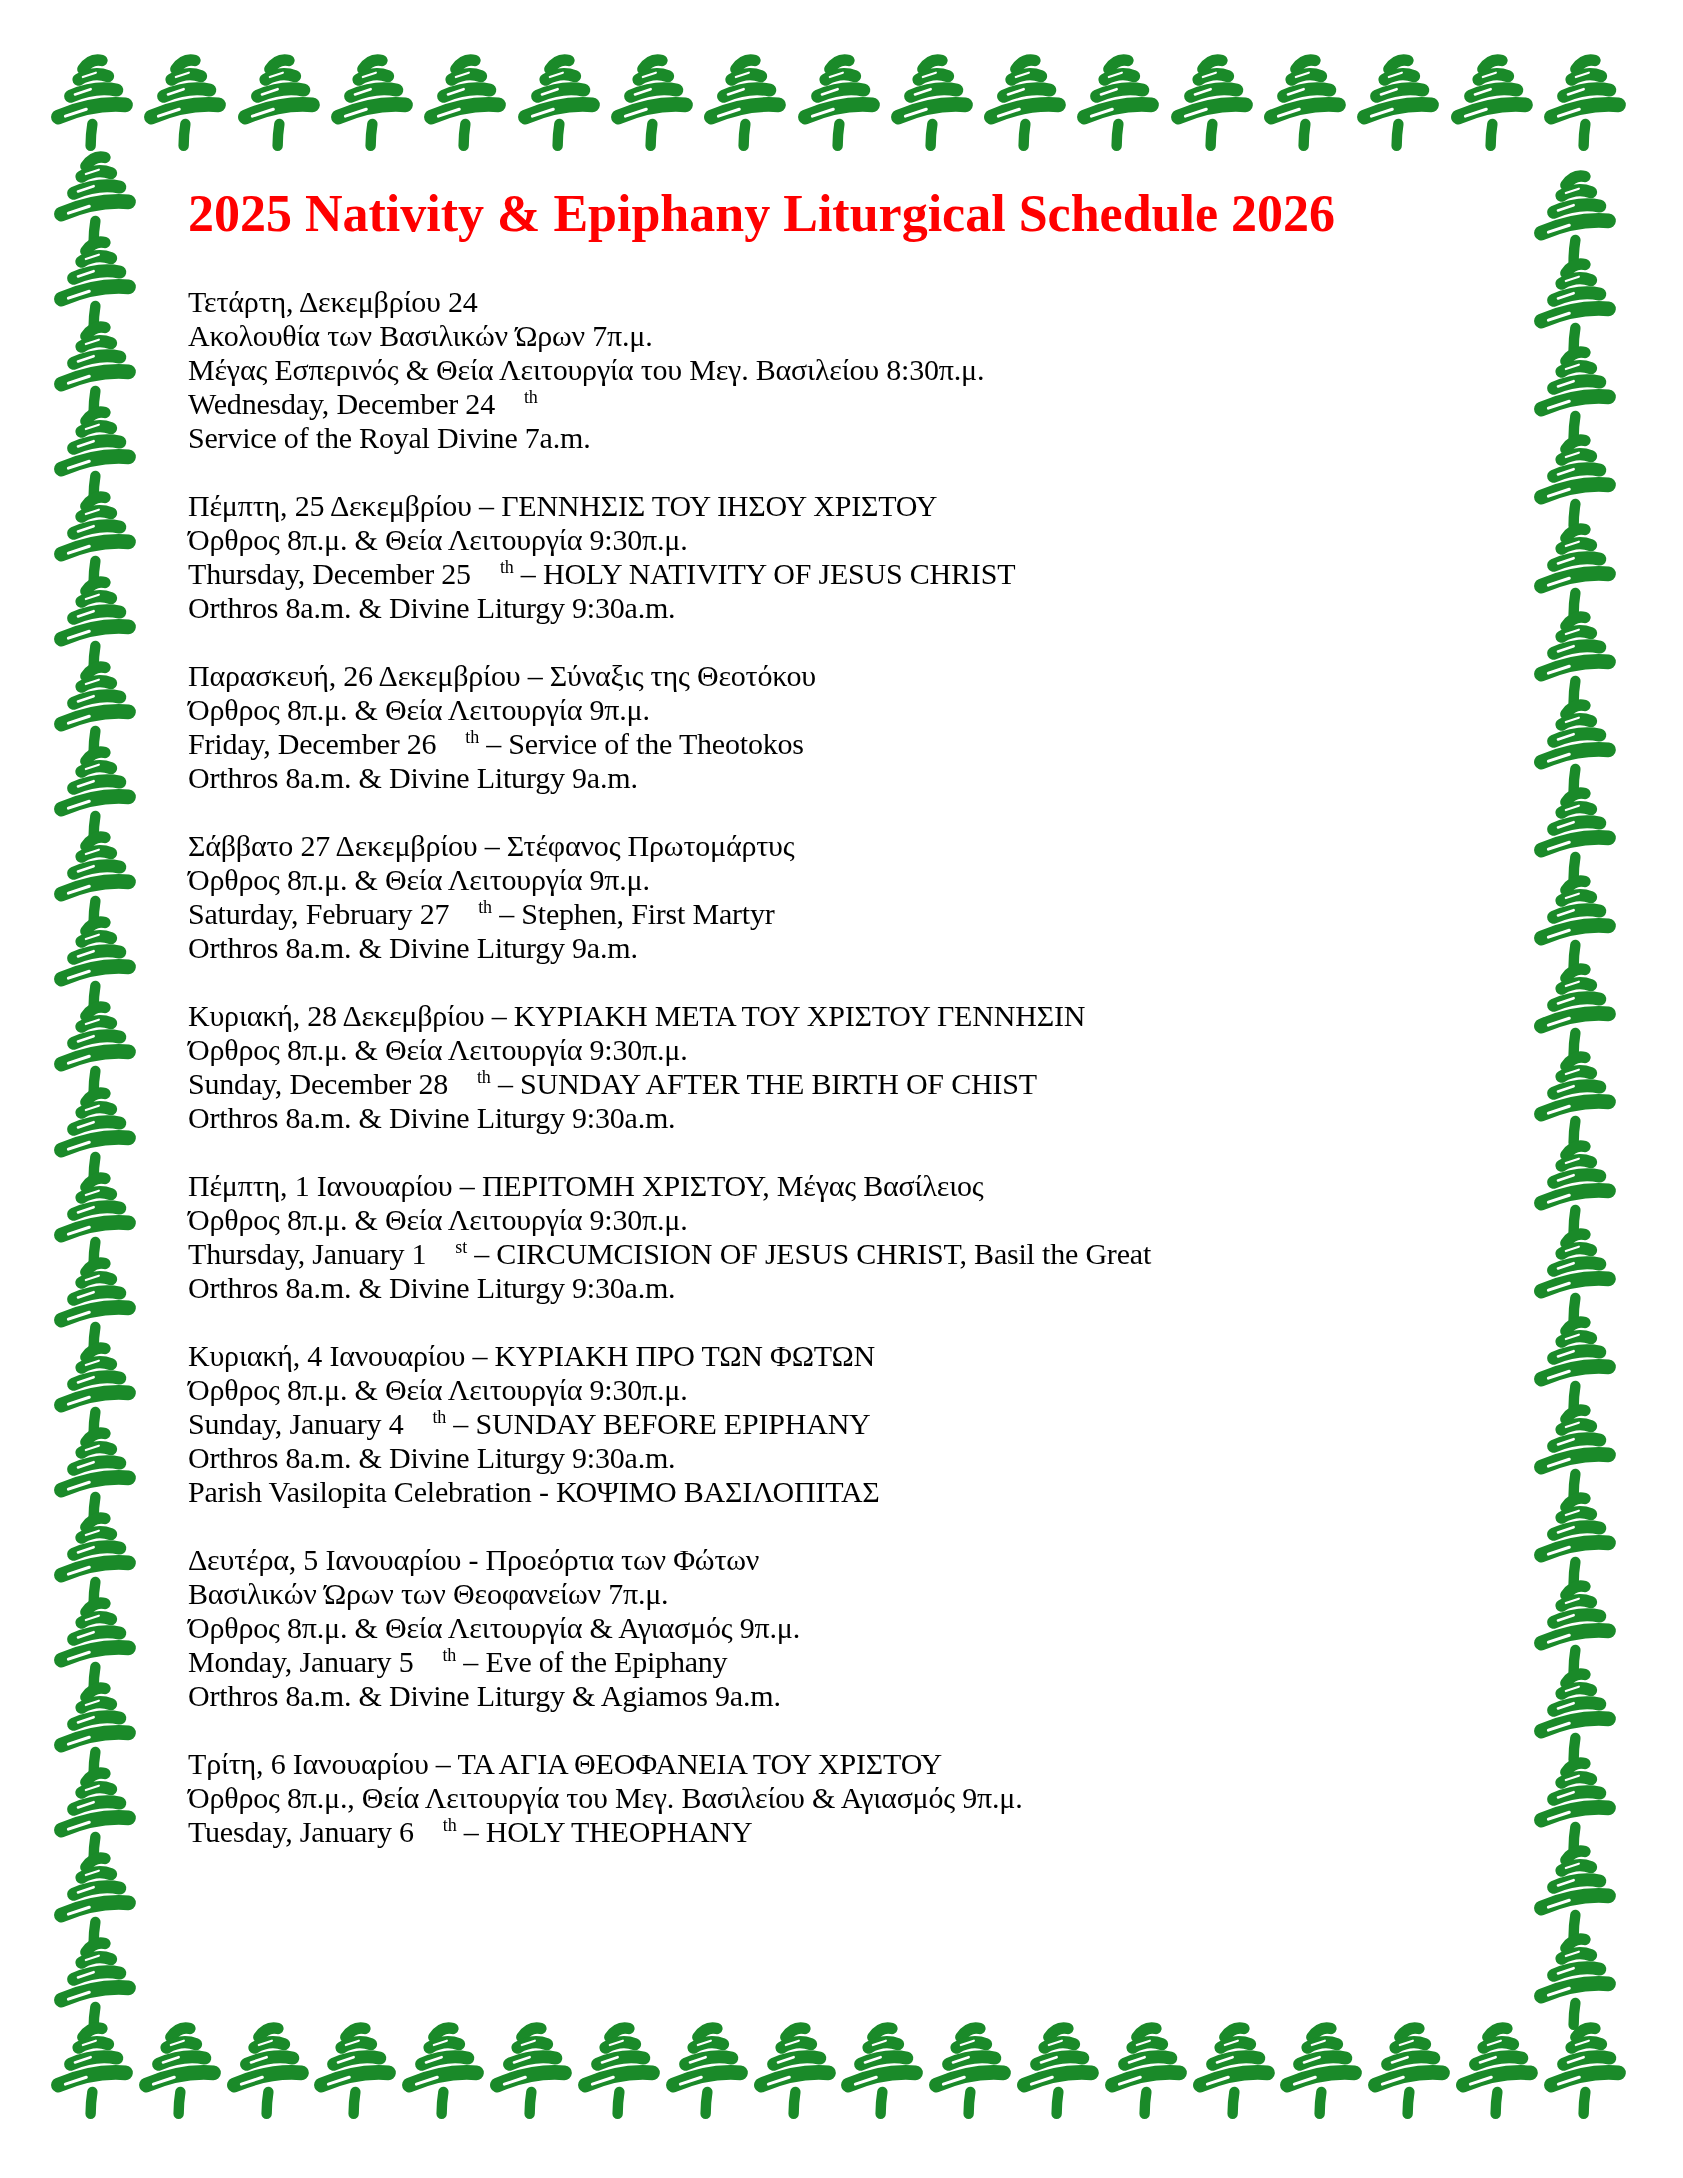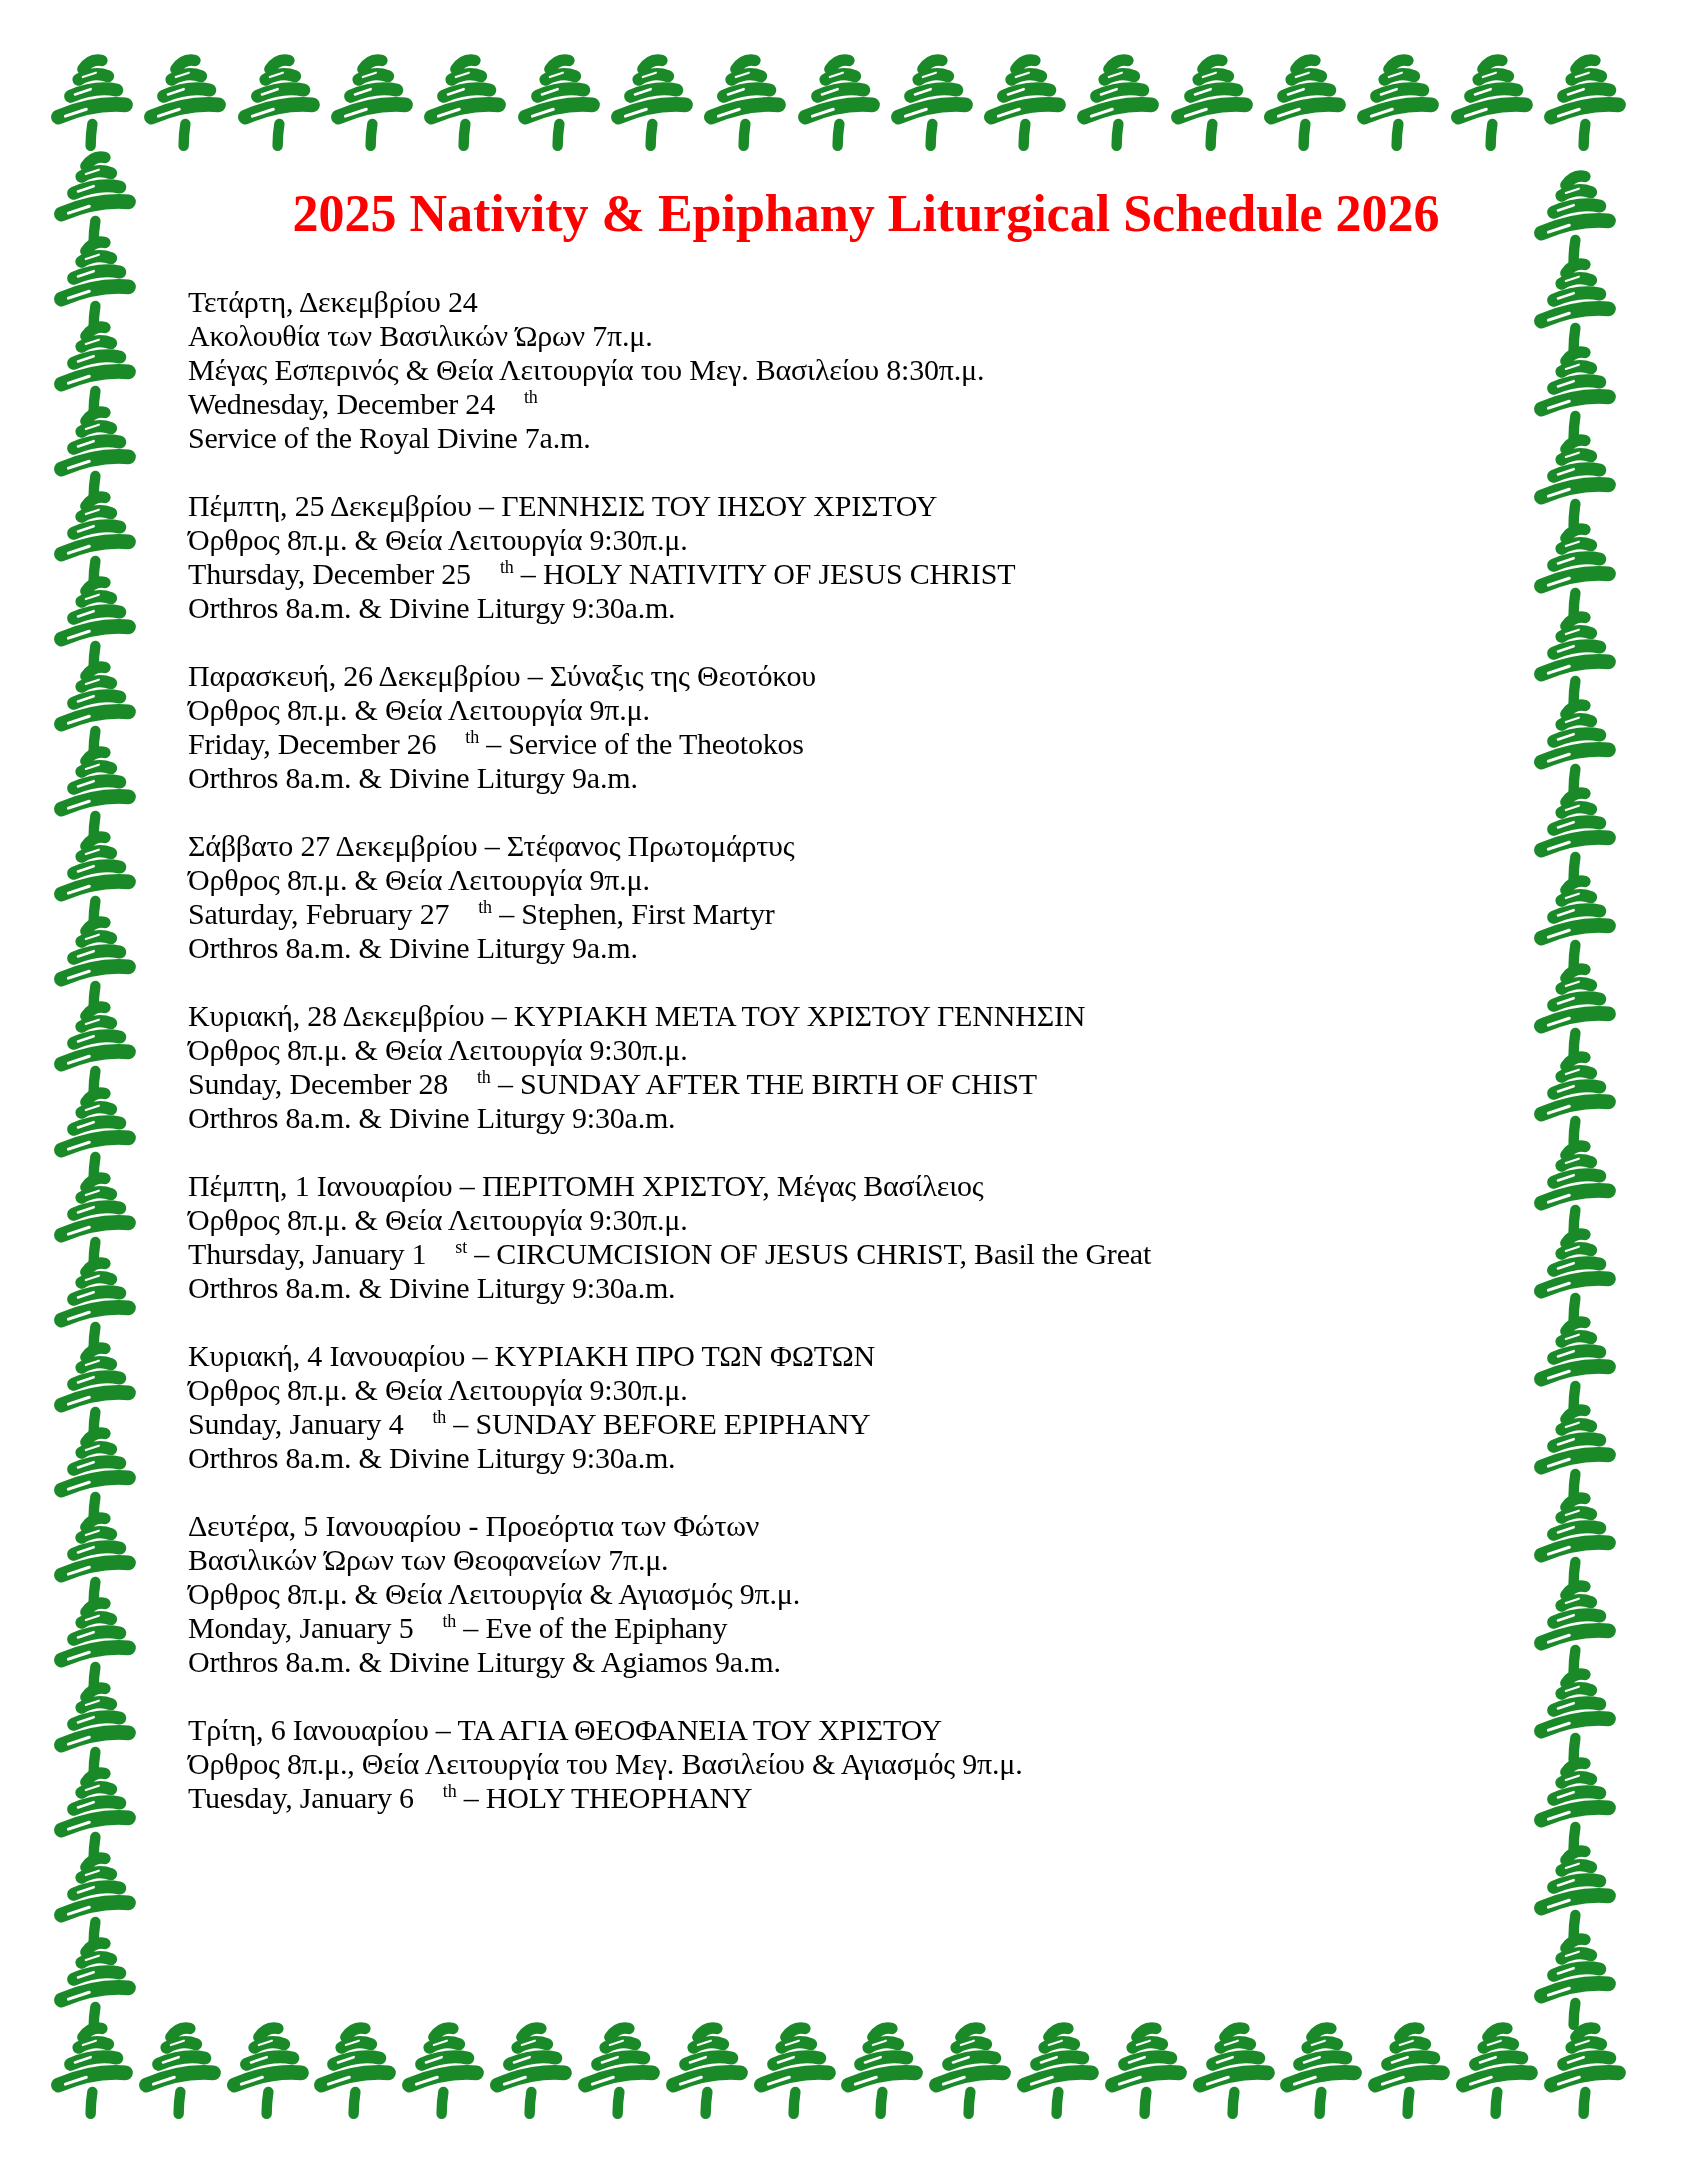--- a/index.html
+++ b/index.html
@@ -46,21 +46,21 @@
 
   .svg-defs { position: absolute; width: 0; height: 0; overflow: hidden; }
 
   
   .title {
     position: absolute;
     top: 184px;
     left: 188px;
     width: 1356px;
     margin: 0;
-    text-align: center;
+    text-align: left;
     font-size: 52px;
     line-height: 59px;
     font-weight: bold;
     color: var(--title, #FF0000);
   }
 
   
   .content {
     position: absolute;
     top: 285px;
@@ -539,20 +539,21 @@
         <div class="line bold"><span>Πέμπτη, 1 Ιανουαρίου – ΠΕΡΙΤΟΜΗ ΧΡΙΣΤΟΥ, Μέγας Βασίλειος</span></div>
         <div class="line"><span>Όρθρος 8π.μ. &amp; Θεία Λειτουργία 9:30π.μ.</span></div>
         <div class="line bold"><span>Thursday, January 1</span><sup>st</sup><span> – CIRCUMCISION OF JESUS CHRIST, Basil the Great</span></div>
         <div class="line"><span>Orthros 8a.m. &amp; Divine Liturgy 9:30a.m.</span></div>
       </div>
       <div class="block">
         <div class="line bold"><span>Κυριακή, 4 Ιανουαρίου – ΚΥΡΙΑΚΗ ΠΡΟ ΤΩΝ ΦΩΤΩΝ</span></div>
         <div class="line"><span>Όρθρος 8π.μ. &amp; Θεία Λειτουργία 9:30π.μ.</span></div>
         <div class="line bold"><span>Sunday, January 4</span><sup>th</sup><span> – SUNDAY BEFORE EPIPHANY</span></div>
         <div class="line"><span>Orthros 8a.m. &amp; Divine Liturgy 9:30a.m.</span></div>
+        <div class="line bold"><span>Parish Vasilopita Celebration - ΚΟΨΙΜΟ ΒΑΣΙΛΟΠΙΤΑΣ</span></div>
       </div>
       <div class="block">
         <div class="line bold"><span>Δευτέρα, 5 Ιανουαρίου - Προεόρτια των Φώτων</span></div>
         <div class="line"><span>Βασιλικών Ώρων των Θεοφανείων 7π.μ.</span></div>
         <div class="line"><span>Όρθρος 8π.μ. &amp; Θεία Λειτουργία &amp; Αγιασμός 9π.μ.</span></div>
         <div class="line bold"><span>Monday, January 5</span><sup>th</sup><span> – Eve of the Epiphany</span></div>
         <div class="line"><span>Orthros 8a.m. &amp; Divine Liturgy &amp; Agiamos 9a.m.</span></div>
       </div>
       <div class="block">
         <div class="line bold"><span>Τρίτη, 6 Ιανουαρίου – ΤΑ ΑΓΙΑ ΘΕΟΦΑΝΕΙΑ ΤΟΥ ΧΡΙΣΤΟΥ</span></div>

